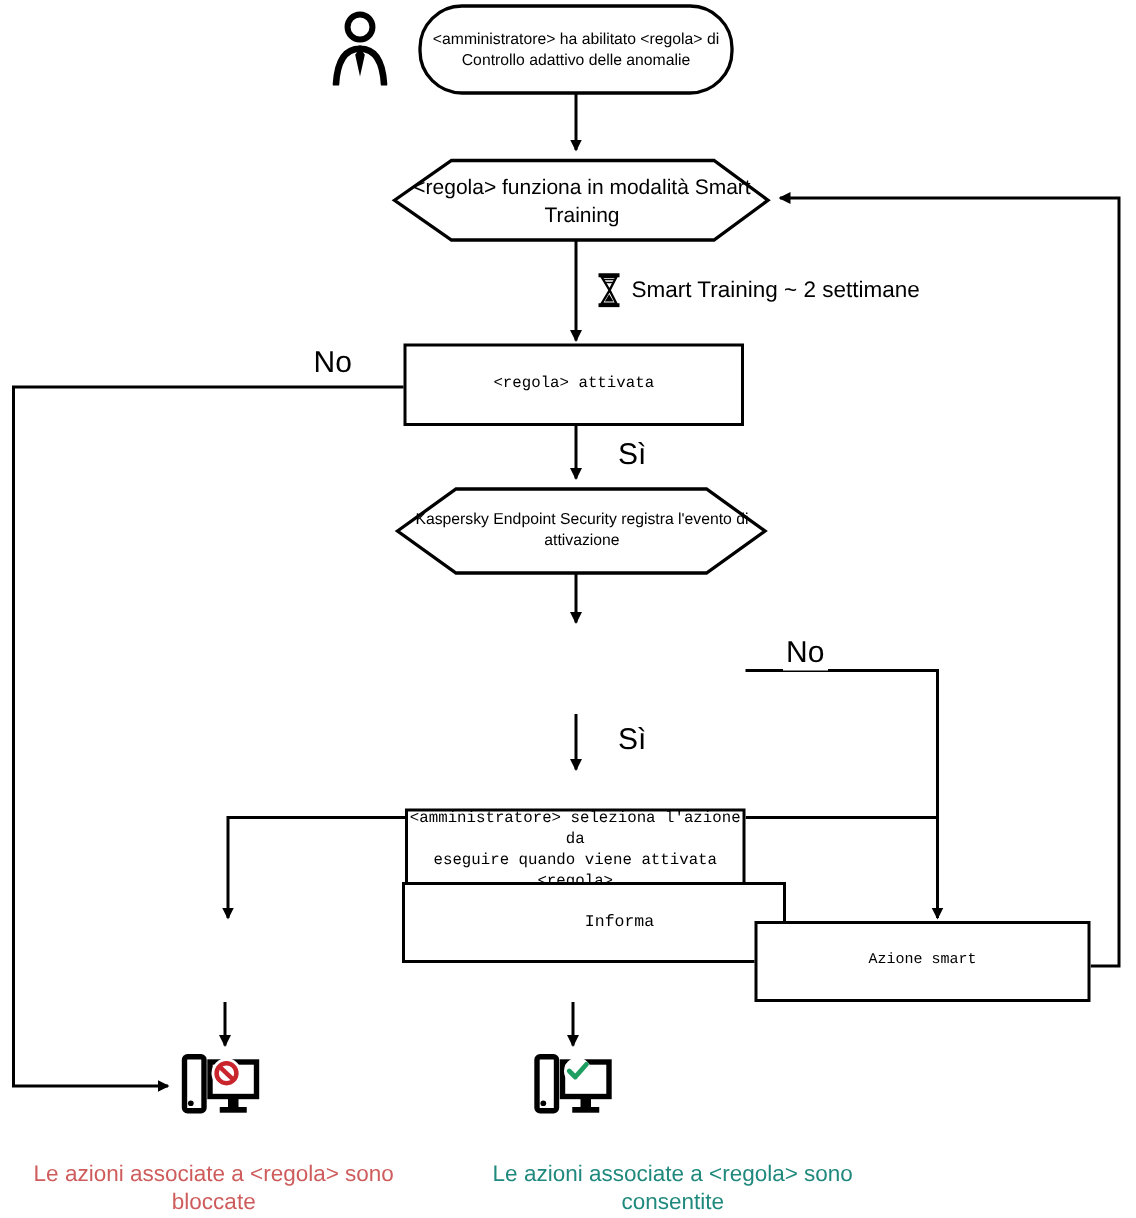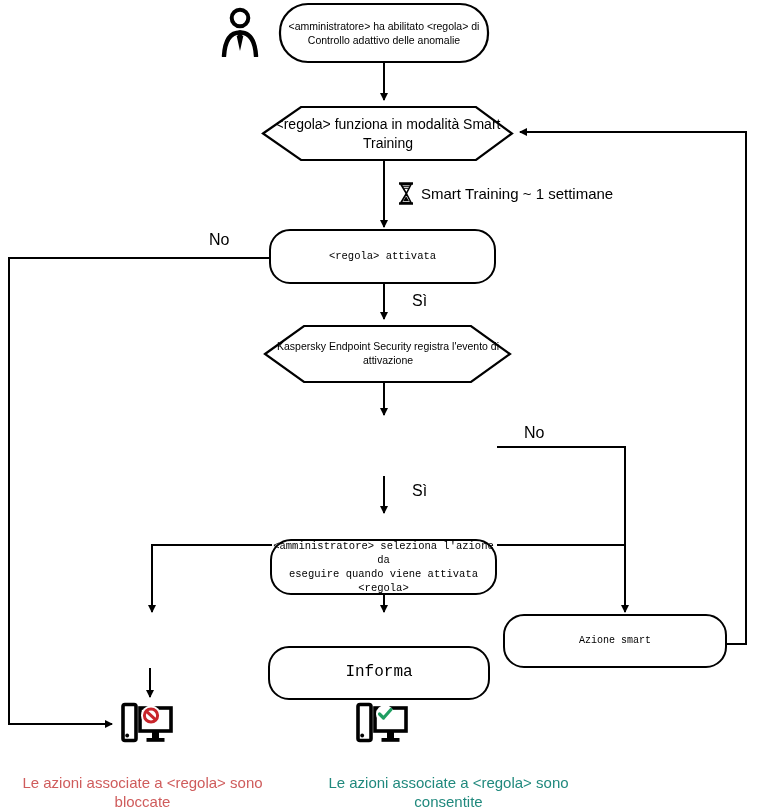--- a/index.html
+++ b/index.html
@@ -5,26 +5,25 @@
   html,body{margin:0;padding:0;background:#ffffff;}
   #canvas{
     position:relative;width:757px;height:812px;background:#ffffff;overflow:hidden;
     font-family:"Liberation Sans", sans-serif;color:#000;
   }
   #edges{position:absolute;left:0;top:0;width:757px;height:812px;z-index:1;}
   .node{
     position:absolute;z-index:2;display:flex;align-items:center;justify-content:center;
     text-align:center;background:#ffffff;font-size:10.5px;line-height:1.35;
     white-space:pre-line;
-    border-radius:21px;
   }
   .rect{border:2px solid #000;font-family:Liberation Mono, monospace;}
   .shape-overlay{background:transparent;} 
   .edge-label{
-    position:absolute;z-index:2;font-size:16px;background:#ffffff;padding:0 2px;
+    position:absolute;z-index:2;font-size:20px;background:#ffffff;padding:0 2px;
   }
   .timer-note{
     position:absolute;z-index:2;display:flex;align-items:center;gap:7px;font-size:15px;
   }
   .outcome{
     position:absolute;z-index:2;width:285px;text-align:center;font-size:15px;
     line-height:1.25;white-space:pre-line;margin-top:12px;
   }
   .outcome-blocked{color:#cf5c5c;}
   .outcome-allowed{color:#20897d;}
@@ -83,34 +82,34 @@
   <div class="node shape-overlay" style="left:266px;top:109px;width:244px;height:49px;font-size:14px;"><span>&lt;regola&gt; funziona in modalità Smart Training</span></div>
 
   <div class="timer-note" style="left:398px;top:182px;">
     <svg width="16" height="23" viewBox="0 0 16 23" xmlns="http://www.w3.org/2000/svg">
       <path d="M1,1.5 H15 M1,21.5 H15" stroke="#000" stroke-width="2.6" fill="none"></path>
       <path d="M3,2.5 H13 L8.4,11.5 Z" fill="none" stroke="#000" stroke-width="1.6" stroke-linejoin="round"></path>
       <path d="M3,20.5 H13 L8.4,11.5 Z" fill="none" stroke="#000" stroke-width="1.6" stroke-linejoin="round"></path>
       <path d="M4.4,4.3 H11.6 M5.6,6.3 H10.6" stroke="#000" stroke-width="1"></path>
       <path d="M5.2,19 H11 L8.1,14.2 Z" fill="#000"></path>
     </svg>
-    <span>Smart Training ~ 1 settimane</span>
+    <span>Smart Training ~ 2 settimane</span>
   </div>
 
   <div class="node rect" style="left:269px;top:229px;width:223px;height:51px;"><span>&lt;regola&gt; attivata</span></div>
 
   <div class="node shape-overlay" style="left:262px;top:328px;width:252px;height:50px;justify-content:center;"><span>Kaspersky Endpoint Security registra l'evento di
 attivazione</span></div>
 
 
   <div class="node rect" style="left:270px;top:515px;width:223px;height:52px;margin-top:24px;"><span>&lt;amministratore&gt; seleziona l'azione da
 eseguire quando viene attivata &lt;regola&gt;</span></div>
 
 
-  <div class="node rect" style="left:268px;top:646px;width:218px;height:50px;font-size:16px;"><span>Informa</span></div>
+  <div class="node rect" style="left:268px;top:588px;width:218px;height:50px;font-size:11px;padding-left:34px;"><span>Informa</span></div>
 
   <div class="node rect" style="left:503px;top:614px;width:220px;height:50px;font-size:10px;"><span>Azione smart</span></div>
 
   <div class="edge-label" style="left:207px;top:231px;">No</div>
   <div class="edge-label" style="left:410px;top:292px;">Sì</div>
   <div class="edge-label" style="left:522px;top:424px;">No</div>
   <div class="edge-label" style="left:410px;top:482px;">Sì</div>
 
   <svg class="icon-abs" style="left:120px;top:702px;" width="54" height="47" viewBox="0 0 54 47" xmlns="http://www.w3.org/2000/svg">
     <rect x="3" y="2.5" width="13" height="36" rx="2" fill="none" stroke="#000" stroke-width="3.6"></rect>

